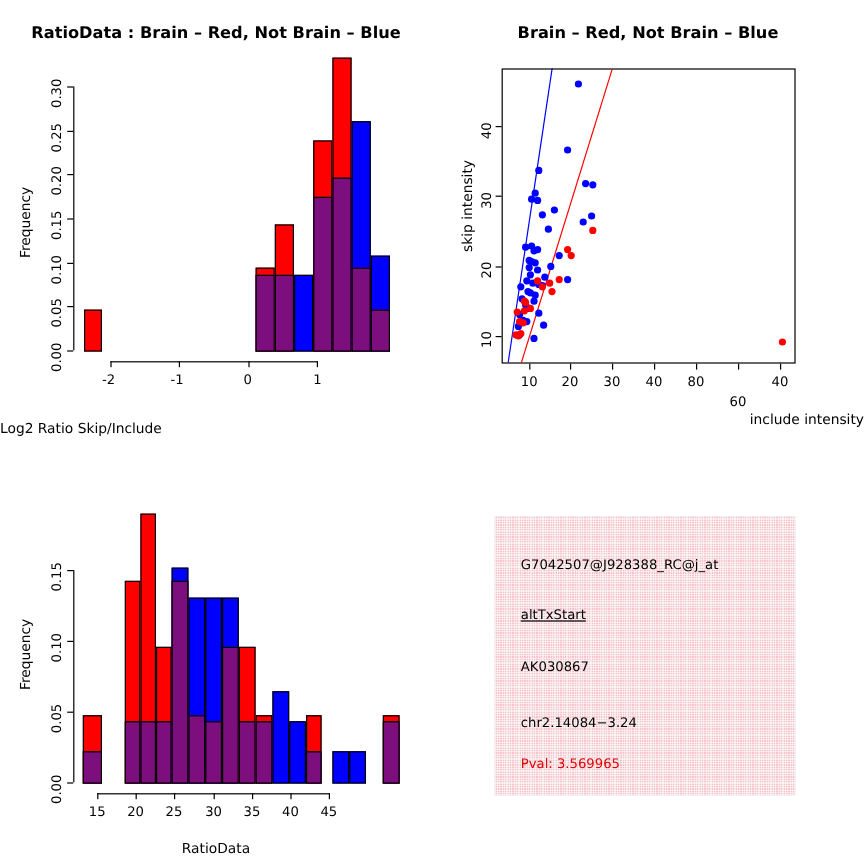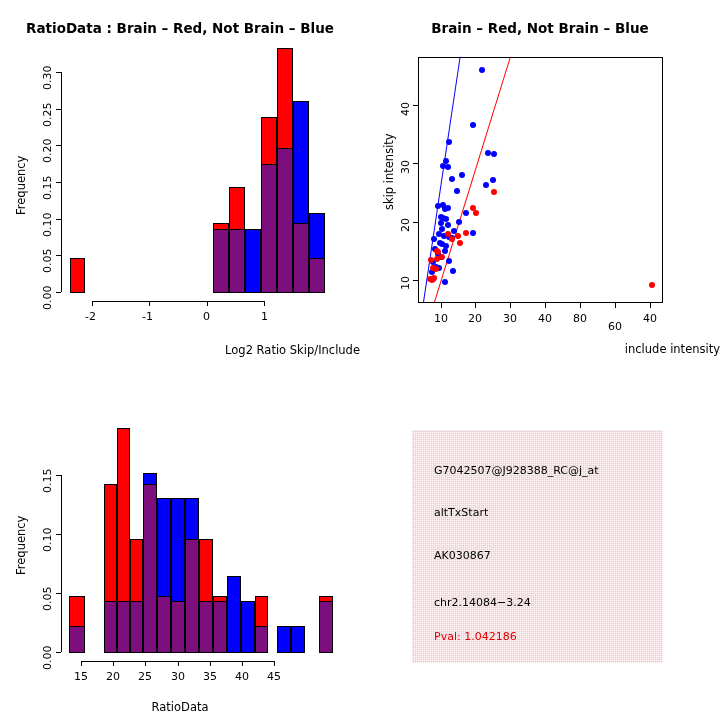--- a/index.html
+++ b/index.html
@@ -96,21 +96,21 @@
       <div class="tickmark" style="left:92px;top:301px;width:1px;height:5px;"></div>
       <div class="tickmark" style="left:149px;top:301px;width:1px;height:5px;"></div>
       <div class="tickmark" style="left:207px;top:301px;width:1px;height:5px;"></div>
       <div class="tickmark" style="left:264px;top:301px;width:1px;height:5px;"></div>
       <div class="tick" style="position:absolute;left:85px;top:310px;">-2</div>
       <div class="tick" style="position:absolute;left:142px;top:310px;">-1</div>
       <div class="tick" style="position:absolute;left:203px;top:310px;">0</div>
       <div class="tick" style="position:absolute;left:261px;top:310px;">1</div>
     </div>
 
-    <div class="axlab" style="position:absolute;left:0;top:343px;width:360px;text-align:right;">Log2 Ratio Skip/Include</div>
+    <div class="axlab" style="position:absolute;left:0;top:350px;width:360px;text-align:left;">Log2 Ratio Skip/Include</div>
   </div>
 
   <div class="panel" style="left:360px;top:0;width:360px;height:360px;">
     <div class="title" style="left:0;top:20px;width:360px;position:absolute;">Brain – Red, Not Brain – Blue</div>
 
     <div class="axlab vert" style="position:absolute;left:22px;top:210px;">skip intensity</div>
 
     <div class="scatterframe" style="left:58px;top:57px;width:245px;height:246px;">
 
       <div class="fitline" style="left:4px;top:244px;width:248px;border-color:#0000FF;transform:rotate(-81.5deg);"></div>
@@ -202,21 +202,21 @@
       <div class="tickmark" style="left:150px;top:303px;width:1px;height:5px;"></div>
       <div class="tickmark" style="left:185px;top:303px;width:1px;height:5px;"></div>
       <div class="tickmark" style="left:220px;top:303px;width:1px;height:5px;"></div>
       <div class="tickmark" style="left:255px;top:303px;width:1px;height:5px;"></div>
       <div class="tickmark" style="left:290px;top:303px;width:1px;height:5px;"></div>
       <div class="tick" style="position:absolute;left:74px;top:312px;">10</div>
       <div class="tick" style="position:absolute;left:108px;top:312px;">20</div>
       <div class="tick" style="position:absolute;left:143px;top:312px;">30</div>
       <div class="tick" style="position:absolute;left:178px;top:312px;">40</div>
       <div class="tick" style="position:absolute;left:213px;top:312px;">80</div>
-      <div class="tick" style="position:absolute;left:248px;top:320px;">60</div>
+      <div class="tick" style="position:absolute;left:248px;top:328px;">60</div>
       <div class="tick" style="position:absolute;left:283px;top:312px;">40</div>
     </div>
 
     <div class="axlab" style="position:absolute;left:0;top:342px;width:360px;text-align:right;">include intensity</div>
   </div>
 
   <div class="panel" style="left:0;top:360px;width:360px;height:360px;">
 
     <div class="axlab vert" style="position:absolute;left:14px;top:215px;">Frequency</div>
 
@@ -293,19 +293,19 @@
       <div class="tick" style="position:absolute;left:203px;top:310px;">35</div>
       <div class="tick" style="position:absolute;left:235px;top:310px;">40</div>
       <div class="tick" style="position:absolute;left:267px;top:310px;">45</div>
     </div>
 
     <div class="axlab" style="position:absolute;left:0;top:340px;width:360px;text-align:center;">RatioData</div>
   </div>
 
   <div class="infopanel">
     <div class="infoline" style="top:34px;">G7042507@J928388_RC@j_at</div>
-    <div class="infoline" style="top:76px;">altTxStart</div>
+    <div class="infoline" style="top:76px;text-decoration:underline;">altTxStart</div>
     <div class="infoline" style="top:119px;">AK030867</div>
     <div class="infoline" style="top:166px;">chr2.14084−3.24</div>
-    <div class="infoline pval" style="top:200px;">Pval: 1.042186</div>
+    <div class="infoline pval" style="top:200px;">Pval: 3.569965</div>
   </div>
 
 </div>
 
 </body></html>

